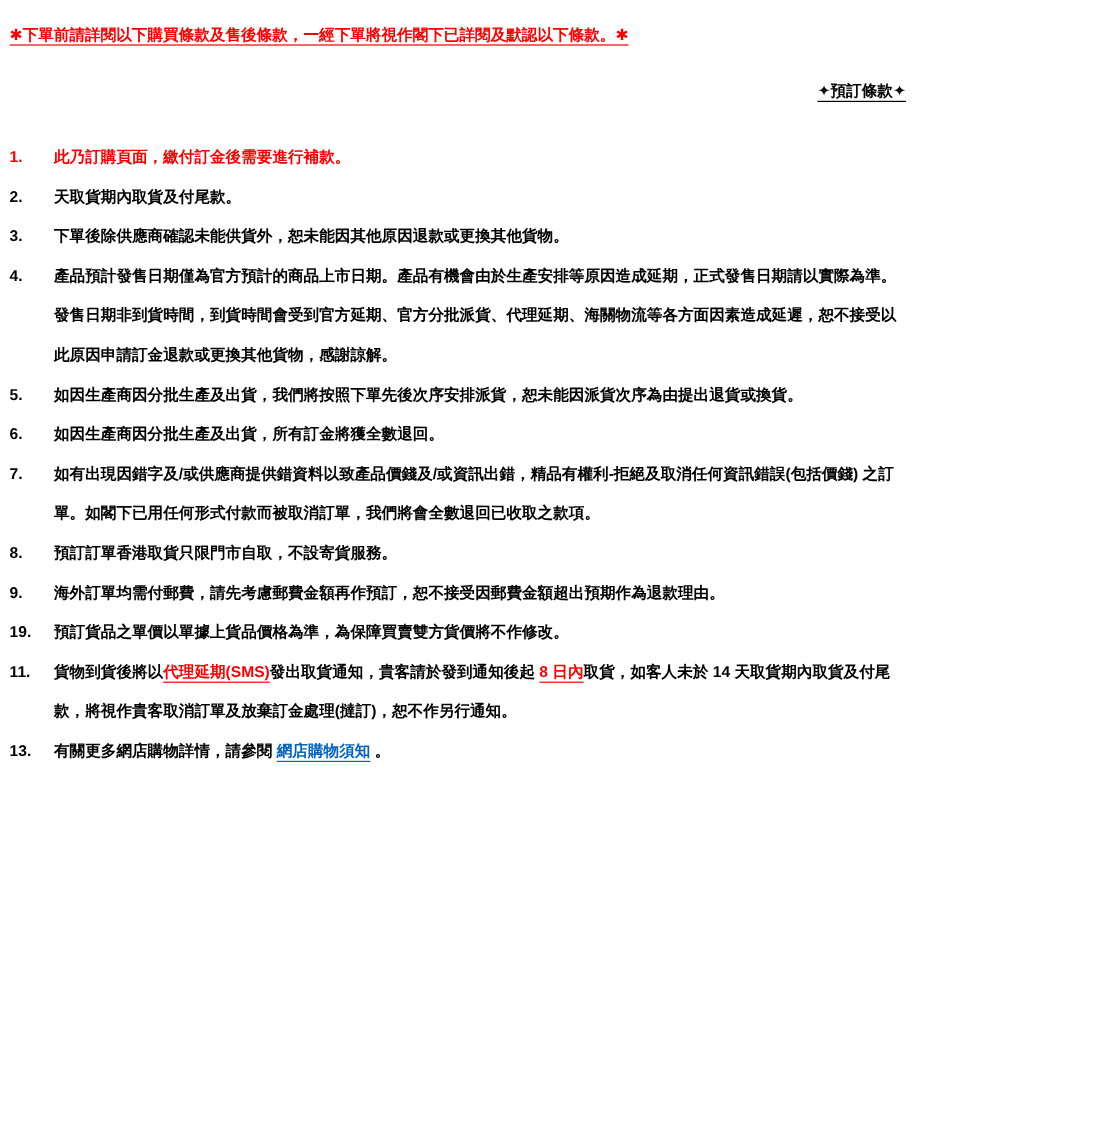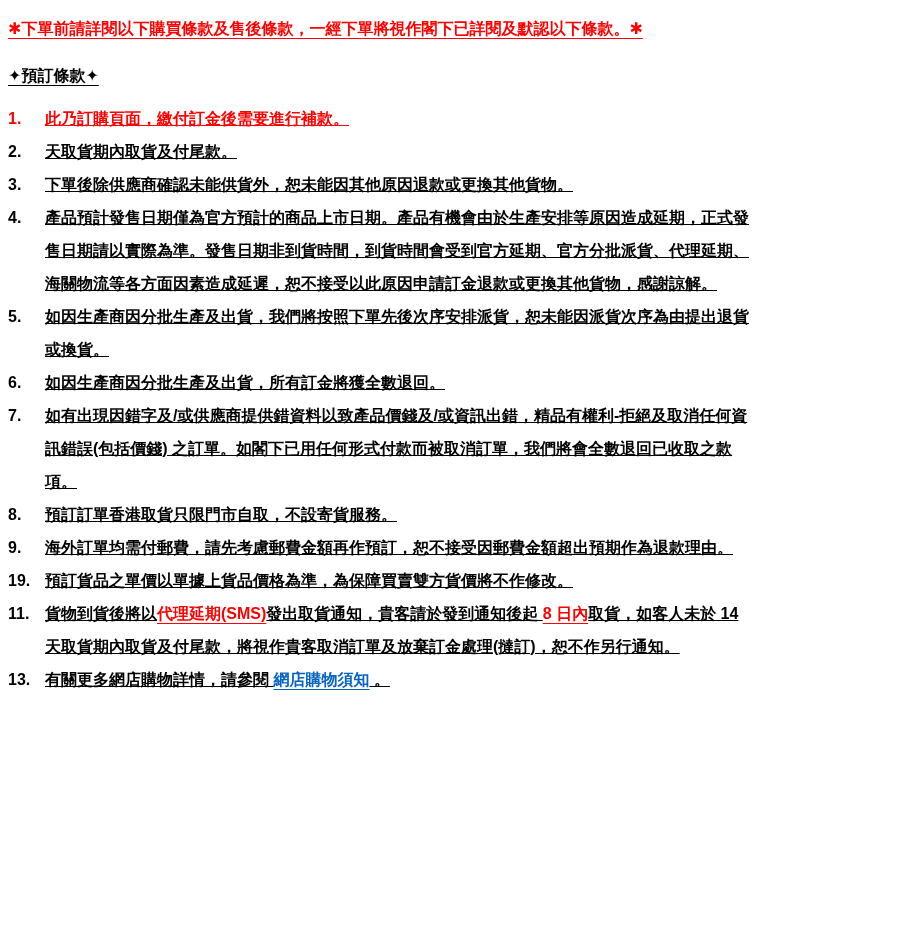--- a/index.html
+++ b/index.html
@@ -4,43 +4,43 @@
 <style>
   :root { --red:#ff0000; --link:#0563c1; --text:#000000; }
   * { box-sizing: border-box; }
   html, body { margin: 0; padding: 0; background: #ffffff; }
   .page {
     width: 769px;
     min-height: 948px;
     padding: 12px 14px 14px 8px;
     font-family: "Liberation Sans", "DejaVu Sans", sans-serif;
     font-weight: 700;
-    font-size: 16px;
+    font-size: 13px;
     line-height: 33px;
     color: var(--text);
     background: #ffffff;
   }
   .notice-header {
     color: var(--red);
     text-decoration: underline;
     text-underline-offset: 4px;
     margin-bottom: 14px;
     white-space: nowrap;
   }
-  .section-title { margin-bottom: 10px; }
+  .section-title { margin-bottom: 22px; text-align: right; }
   .section-title .title-text {
     text-decoration: underline;
     text-underline-offset: 4px;
   }
   .terms-list { width: 100%; }
   .term-item { display: flex; align-items: flex-start; }
   .term-num { flex: 0 0 37px; }
   .term-text { flex: 1 1 auto; min-width: 0; }
   .term-item.red-item { color: var(--red); }
-  .seg-normal { color: inherit; text-decoration: underline; }
+  .seg-normal { color: inherit; }
   .seg-red-underline {
     color: var(--red);
     text-decoration: underline;
     text-underline-offset: 4px;
   }
   a.seg-link {
     color: var(--link);
     text-decoration: underline;
     text-underline-offset: 4px;
     font-weight: 700;

